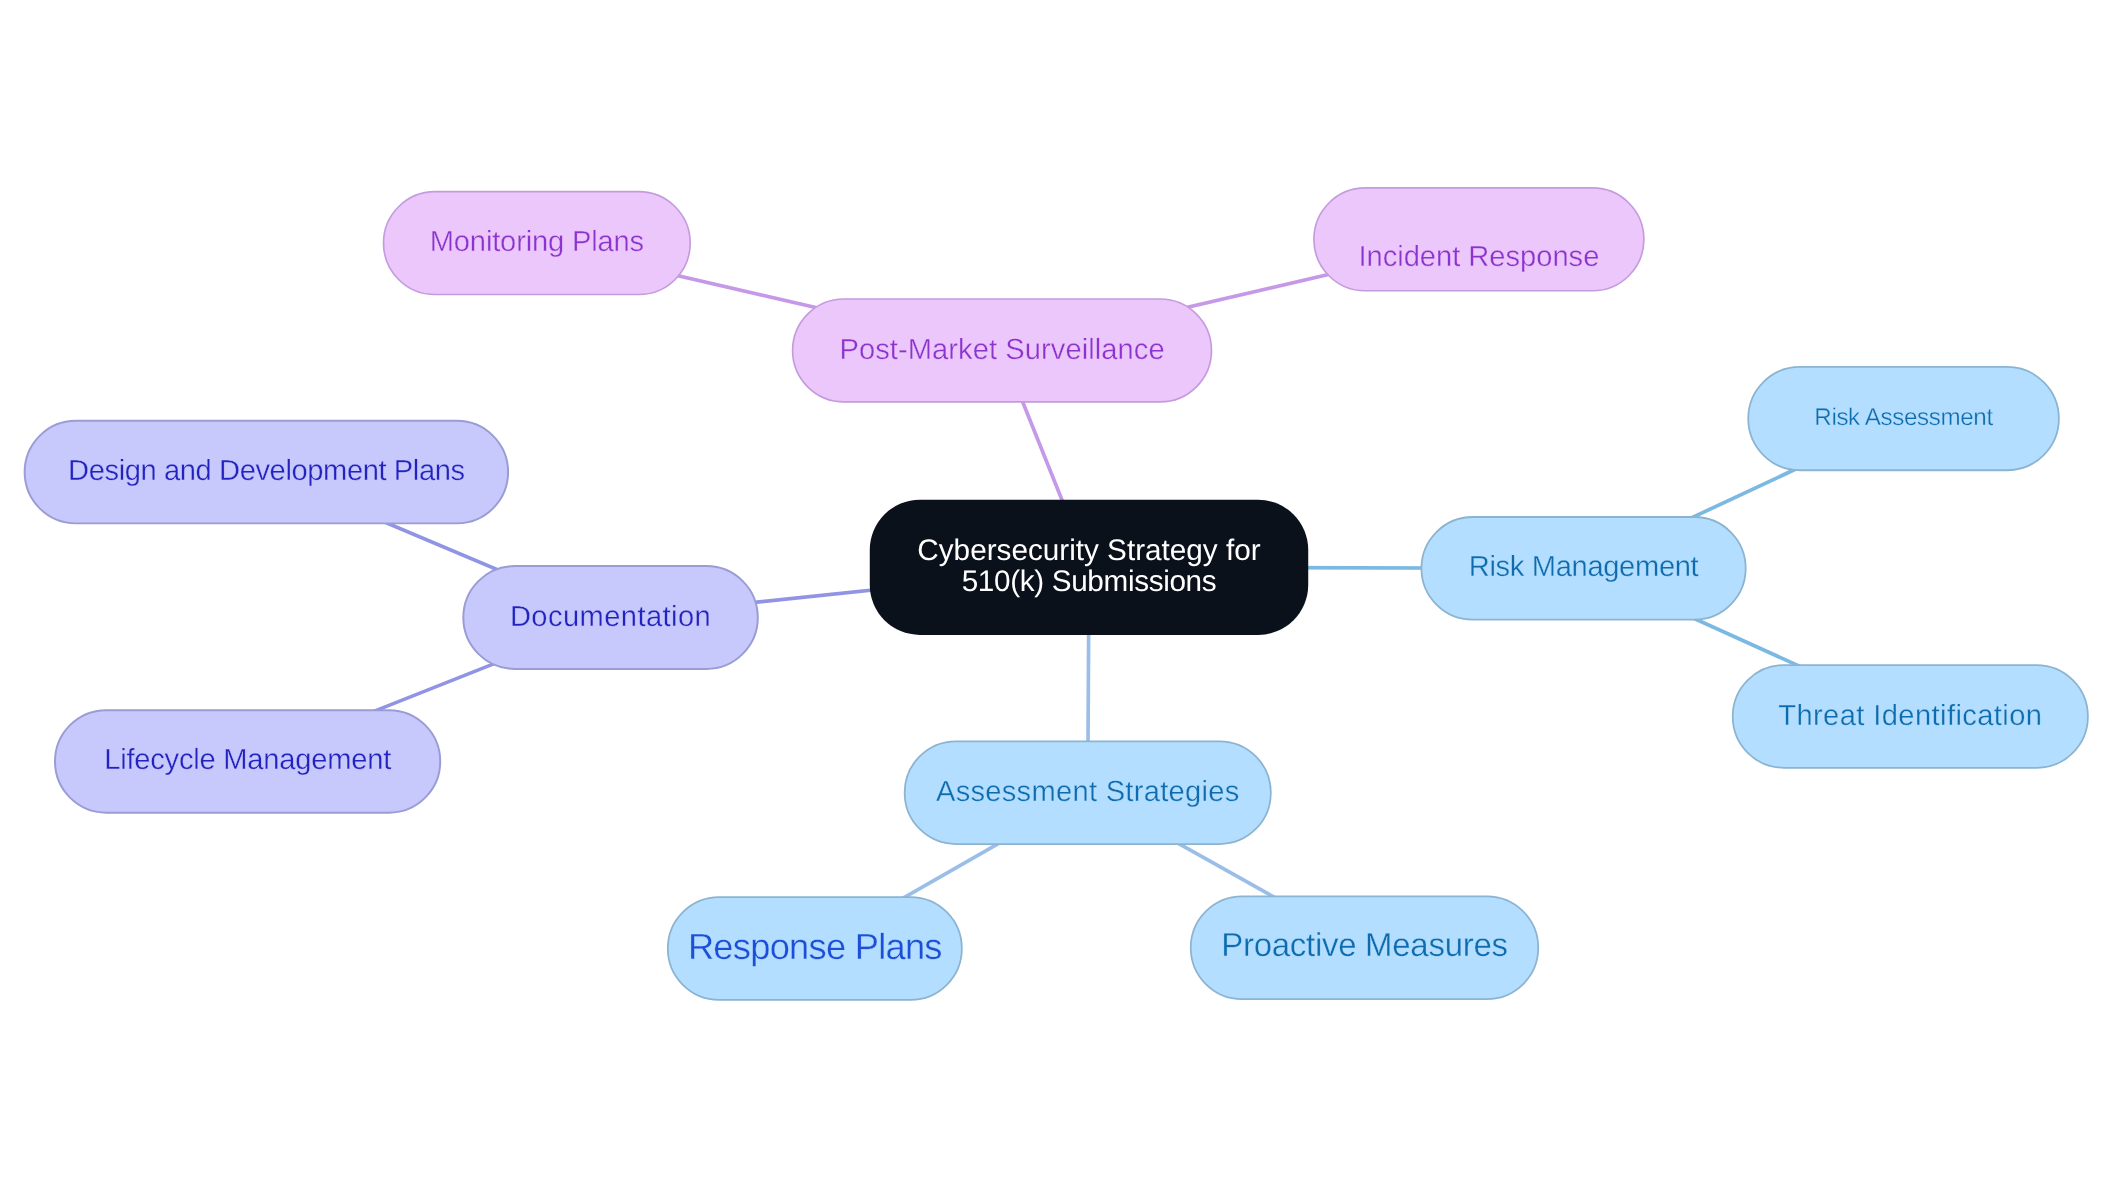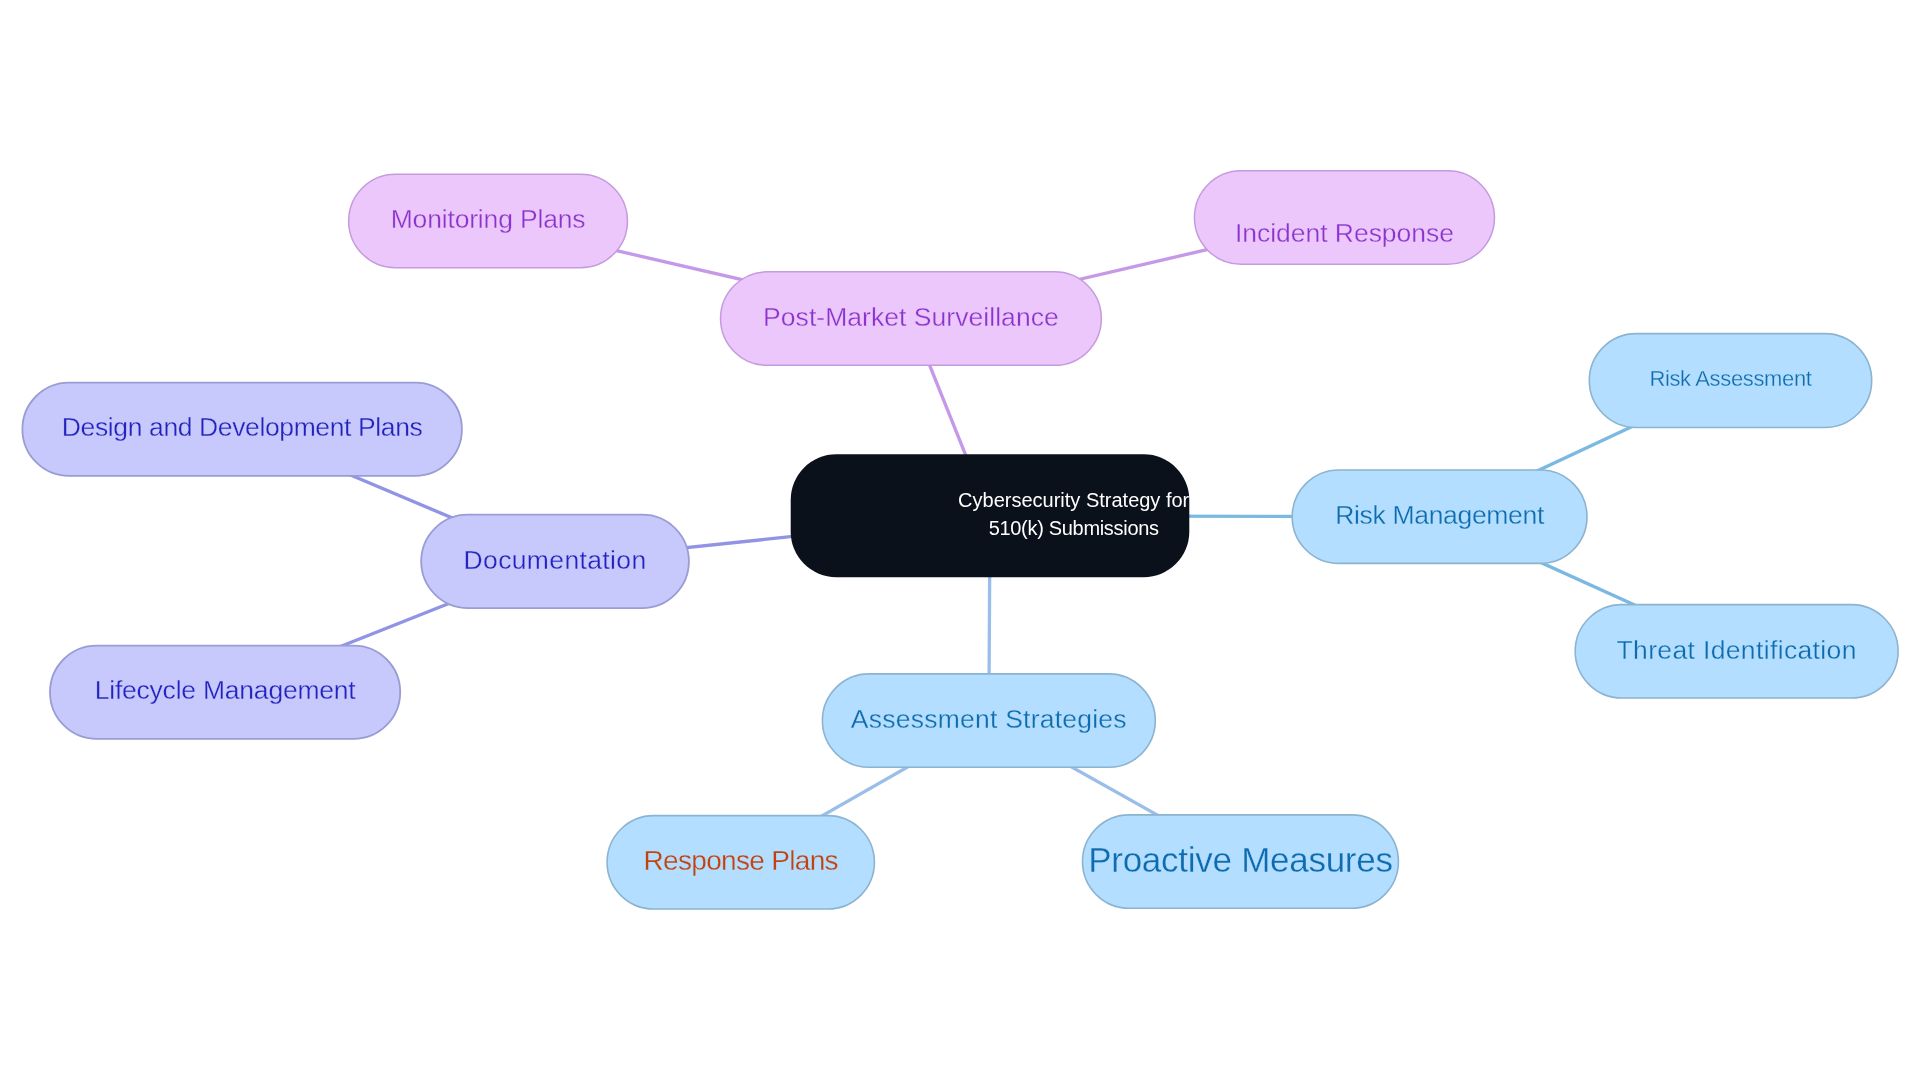--- a/index.html
+++ b/index.html
@@ -39,27 +39,27 @@
         <rect x="1082.5" y="814.9" width="315.9" height="93.4" rx="46.7" ry="46.7" fill="#B3DEFF" stroke="#8CB4D0" stroke-width="1.6"></rect>
         <rect x="421.2" y="514.6" width="267.7" height="93.5" rx="46.75" ry="46.75" fill="#C7C9FD" stroke="#9A9CD4" stroke-width="1.8"></rect>
         <rect x="22.4" y="382.59999999999997" width="439.5" height="93.2" rx="46.6" ry="46.6" fill="#C7C9FD" stroke="#9A9CD4" stroke-width="1.8"></rect>
         <rect x="50" y="645.6" width="350.2" height="93.2" rx="46.6" ry="46.6" fill="#C7C9FD" stroke="#9A9CD4" stroke-width="1.8"></rect>
         <rect x="720.55" y="271.85" width="380.8" height="93.5" rx="46.75" ry="46.75" fill="#EBC7FC" stroke="#C59BDE" stroke-width="1.5"></rect>
         <rect x="348.65" y="174.25" width="278.8" height="93.5" rx="46.75" ry="46.75" fill="#EBC7FC" stroke="#C59BDE" stroke-width="1.5"></rect>
         <rect x="1194.45" y="170.85" width="300" height="93.5" rx="46.75" ry="46.75" fill="#EBC7FC" stroke="#C59BDE" stroke-width="1.5"></rect>
       </g>
   </svg>
   <div id="label-layer">
-      <div class="node-label" style="left: 790.7px; top: 453px; width: 398.6px; height: 122.9px; color: rgb(255, 255, 255); font-size: 20px; line-height: 28.4px; justify-content: flex-end;"><div><div style="letter-spacing: 0px;">Cybersecurity Strategy for</div><div style="letter-spacing: -0.31px;">510(k) Submissions</div></div></div>
+      <div class="node-label" style="left: 790.7px; top: 453px; width: 398.6px; height: 122.9px; color: rgb(255, 255, 255); font-size: 27px; line-height: 28.4px;"><div><div style="letter-spacing: 0px;">Cybersecurity Strategy for</div><div style="letter-spacing: -0.31px;">510(k) Submissions</div></div></div>
       <div class="node-label" style="left: 1291.4px; top: 467.9px; width: 296.4px; height: 95px; color: rgb(14, 108, 174); font-size: 26.5px; -webkit-text-stroke: 0.32px rgb(179, 222, 255); letter-spacing: -0.321px;">Risk Management</div>
       <div class="node-label" style="left: 1588.5px; top: 331.5px; width: 284px; height: 95.5px; color: rgb(14, 108, 174); font-size: 22px; -webkit-text-stroke: 0.32px rgb(179, 222, 255); letter-spacing: -0.35px;">Risk Assessment</div>
       <div class="node-label" style="left: 1574.4px; top: 602.5px; width: 324.5px; height: 95px; color: rgb(14, 108, 174); font-size: 26.5px; -webkit-text-stroke: 0.32px rgb(179, 222, 255); letter-spacing: 0.355px;">Threat Identification</div>
       <div class="node-label" style="left: 821.6px; top: 671.8px; width: 334.5px; height: 95px; color: rgb(14, 108, 174); font-size: 26.5px; -webkit-text-stroke: 0.32px rgb(179, 222, 255); letter-spacing: 0.235px;">Assessment Strategies</div>
-      <div class="node-label" style="left: 606.3px; top: 813.5px; width: 268.9px; height: 95px; color: #c2410c; font-size: 28px; -webkit-text-stroke: 0.32px rgb(179, 222, 255); letter-spacing: -0.685px;">Response Plans</div>
-      <div class="node-label" style="left: 1081.7px; top: 812.8px; width: 317.5px; height: 95px; color: rgb(14, 108, 174); font-size: 35px; -webkit-text-stroke: 0.32px rgb(179, 222, 255); letter-spacing: -0.265px;">Proactive Measures</div>
+      <div class="node-label" style="left: 606.3px; top: 813.5px; width: 268.9px; height: 95px; color: #1d4ed8; font-size: 33px; -webkit-text-stroke: 0.32px rgb(179, 222, 255); letter-spacing: -0.685px;">Response Plans</div>
+      <div class="node-label" style="left: 1081.7px; top: 812.8px; width: 317.5px; height: 95px; color: rgb(14, 108, 174); font-size: 30px; -webkit-text-stroke: 0.32px rgb(179, 222, 255); letter-spacing: -0.265px;">Proactive Measures</div>
       <div class="node-label" style="left: 420.3px; top: 512.4px; width: 269.5px; height: 95.3px; color: rgb(34, 34, 190); font-size: 26.5px; -webkit-text-stroke: 0.32px rgb(199, 201, 253); letter-spacing: 0.367px;">Documentation</div>
       <div class="node-label" style="left: 21.5px; top: 380.4px; width: 441.3px; height: 95px; color: rgb(34, 34, 190); font-size: 26.5px; -webkit-text-stroke: 0.32px rgb(199, 201, 253); letter-spacing: -0.381px;">Design and Development Plans</div>
       <div class="node-label" style="left: 49.1px; top: 643.4px; width: 352px; height: 95px; color: rgb(34, 34, 190); font-size: 26.5px; -webkit-text-stroke: 0.32px rgb(199, 201, 253); letter-spacing: -0.221px;">Lifecycle Management</div>
       <div class="node-label" style="left: 719.8px; top: 269.8px; width: 382.3px; height: 95px; color: rgb(139, 51, 204); font-size: 26.5px; -webkit-text-stroke: 0.32px rgb(235, 199, 252); letter-spacing: 0.046px;">Post-Market Surveillance</div>
       <div class="node-label" style="left: 347.9px; top: 172.2px; width: 280.3px; height: 95px; color: rgb(139, 51, 204); font-size: 26.5px; -webkit-text-stroke: 0.32px rgb(235, 199, 252); letter-spacing: -0.167px;">Monitoring Plans</div>
       <div class="node-label" style="left: 1193.7px; top: 186px; width: 301.5px; height: 95px; color: rgb(139, 51, 204); font-size: 26.5px; -webkit-text-stroke: 0.32px rgb(235, 199, 252); letter-spacing: -0.031px;">Incident Response</div>
     </div>
 </div>
 
 </body></html>

